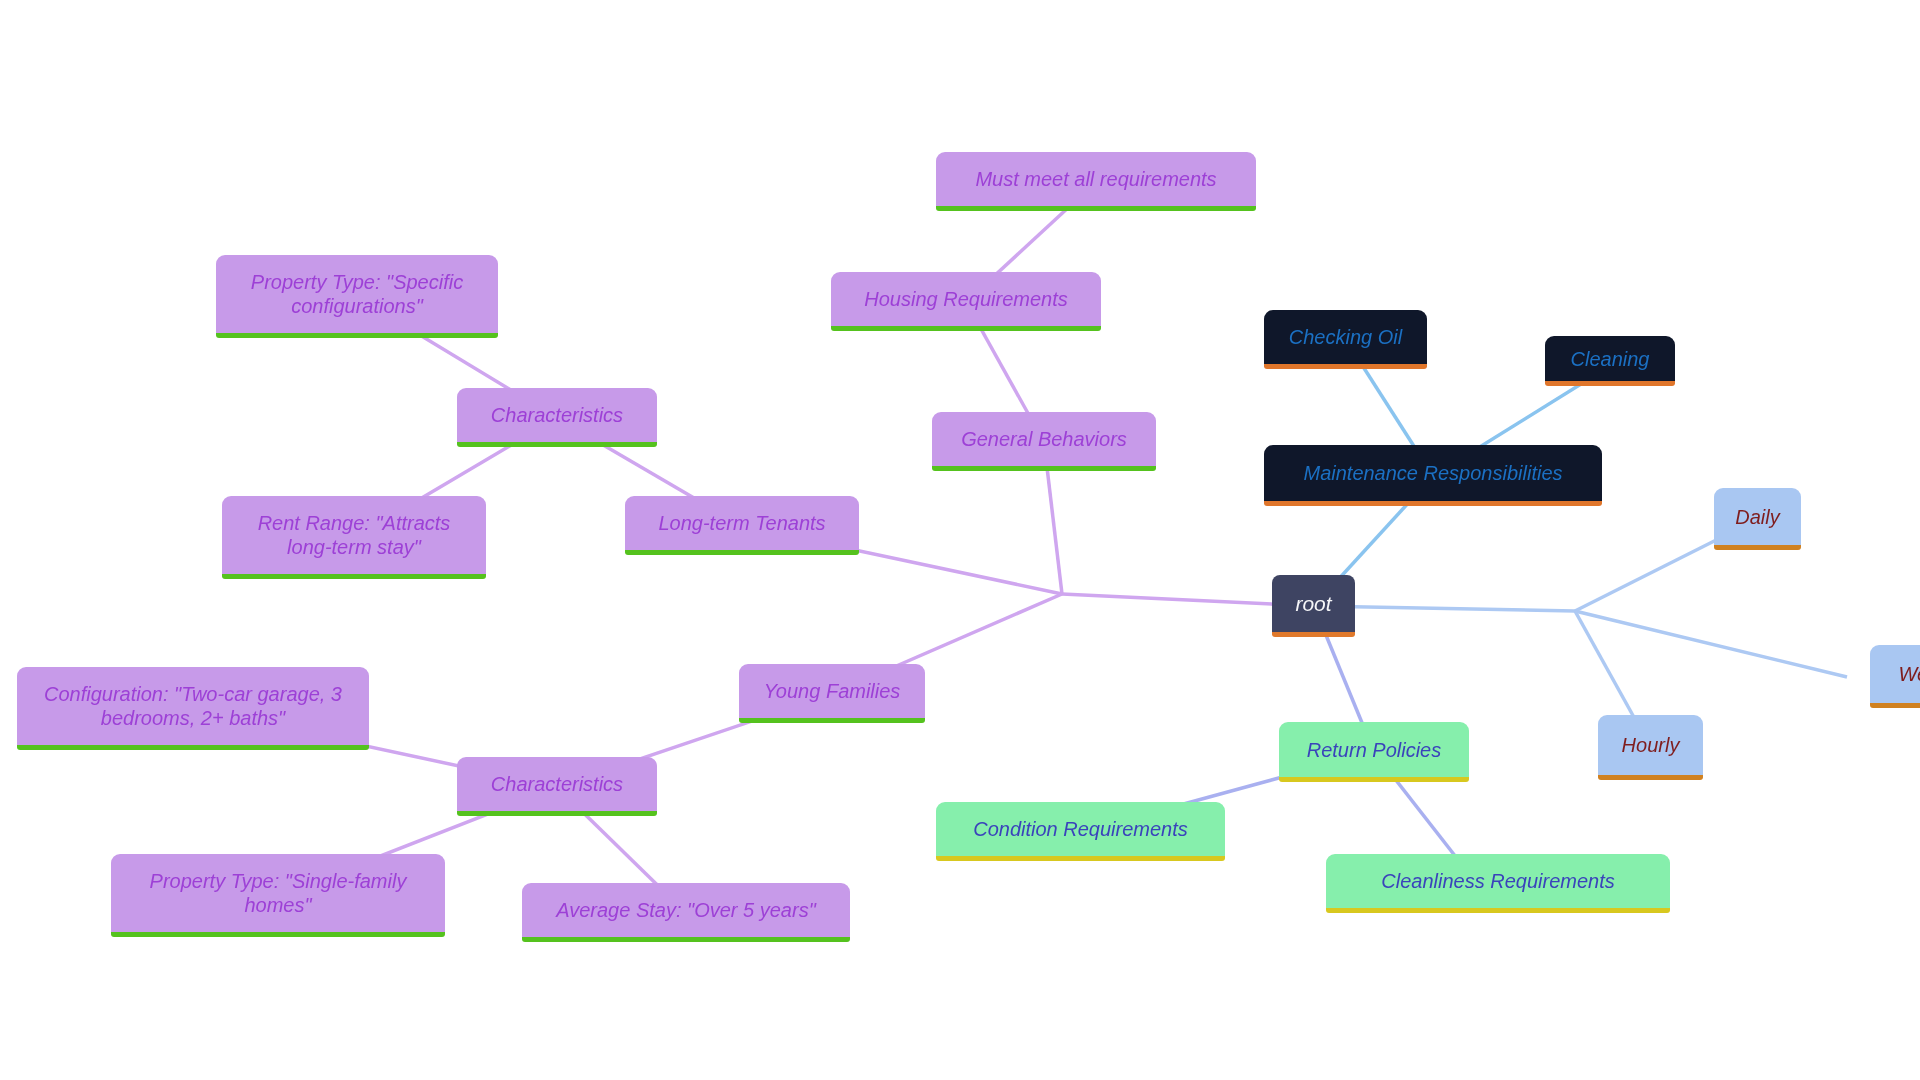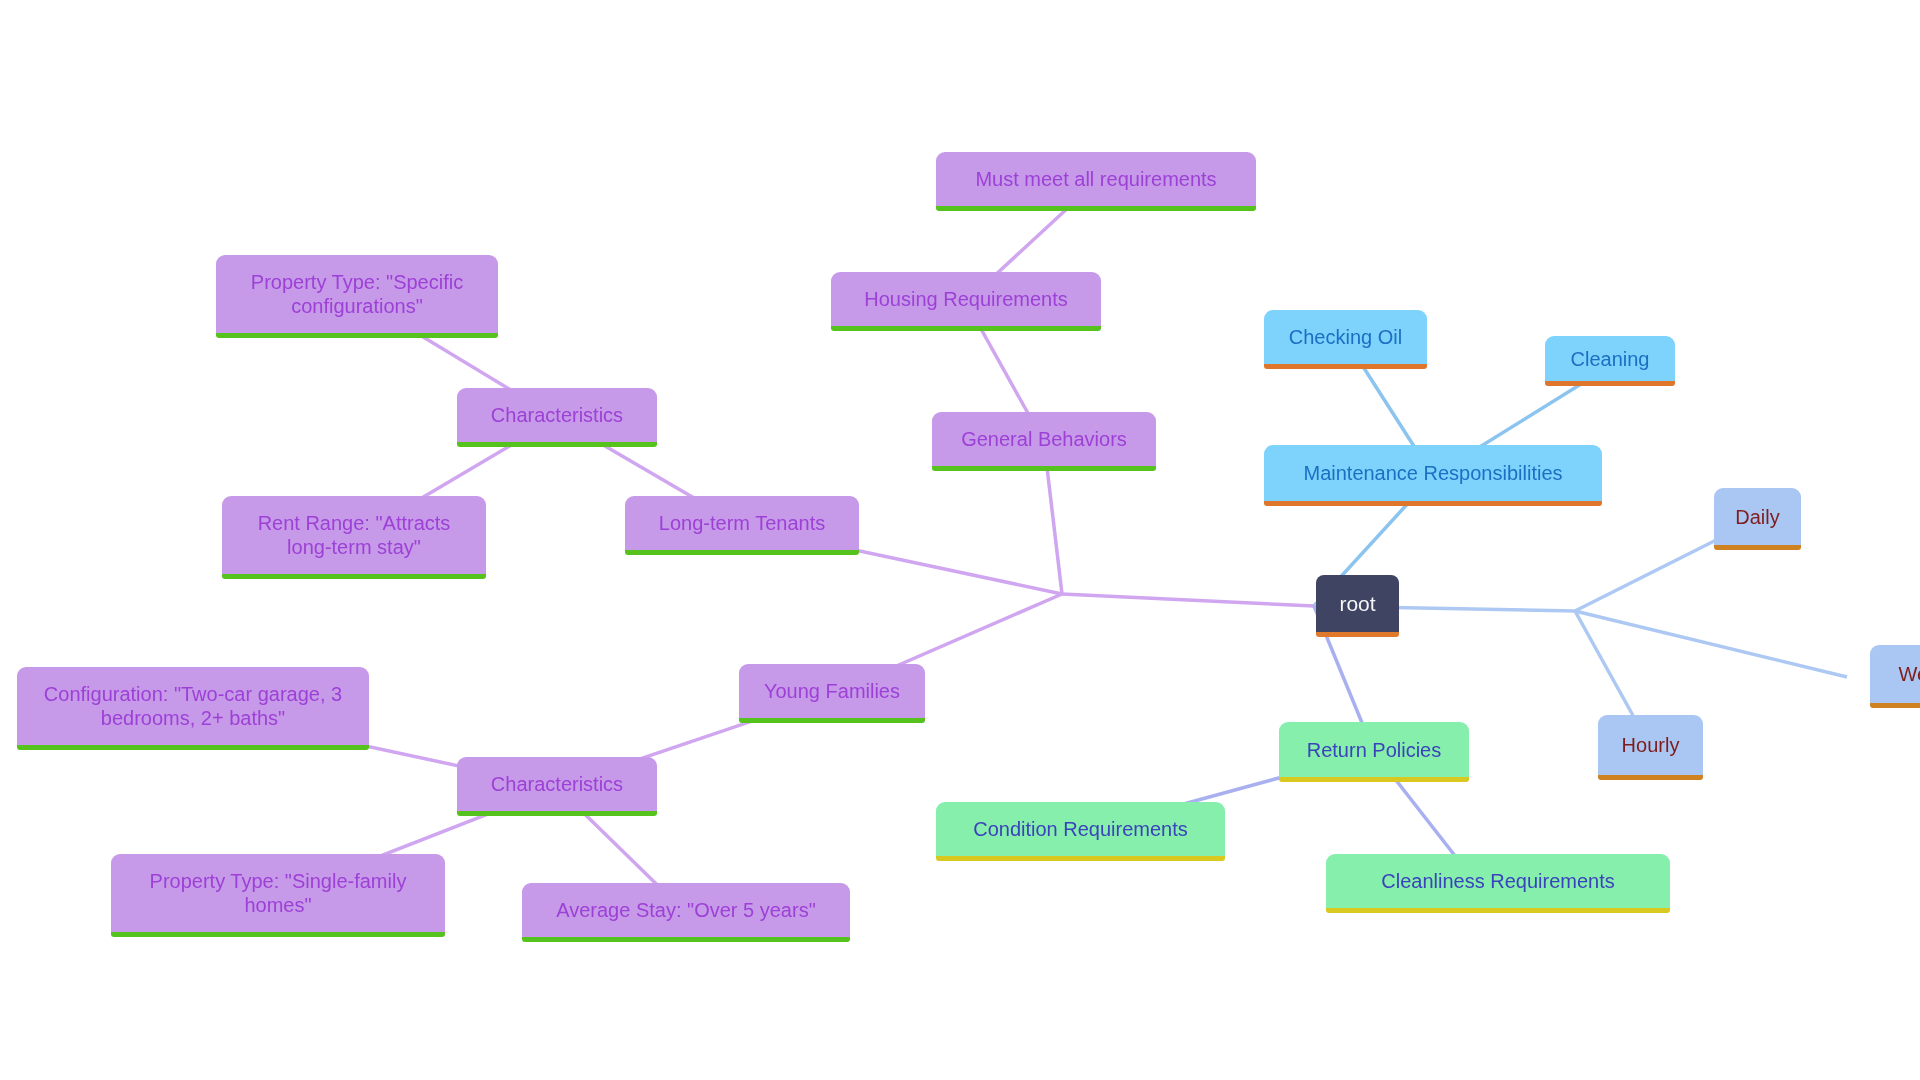--- a/index.html
+++ b/index.html
@@ -14,26 +14,27 @@
   .node{
     position:absolute;
     z-index:1;
     display:flex;align-items:center;justify-content:center;
     text-align:center;
     box-sizing:border-box;
     font-size:20px;line-height:1.2;
     padding:13px 14px;
     border-radius:9px 9px 3px 3px;
     cursor:pointer;
+    font-style:italic;
   }
   .n-purple{background:#c79ae9;color:#9d40d6;border-bottom:5px solid #55c21e;}
-  .n-sky{background:#7dd3fc;color:#1b70c3;border-bottom:5px solid #e0762b;}
+  .n-sky{background:#0f172a;color:#1b70c3;border-bottom:5px solid #e0762b;}
   .n-light{background:#a9c7f2;color:#7f1d1d;border-bottom:5px solid #d08120;}
   .n-peri{background:#86efac;color:#3a43bb;border-bottom:5px solid #d8c81f;}
-  .n-root{background:#3e4462;color:#f5f6f8;border-bottom:5px solid #e0792b;font-size:21px;border-radius:8px 8px 3px 3px;margin-left:44px;}
+  .n-root{background:#3e4462;color:#f5f6f8;border-bottom:5px solid #e0792b;font-size:21px;border-radius:8px 8px 3px 3px;}
   .lbl{pointer-events:none;}
 </style>
 </head>
 <body>
 
 <div id="canvas">
 
   <svg id="edges" width="1920" height="1080">
 
     <line x1="1314" y1="606" x2="1062" y2="594" stroke="#cfa6ef" stroke-width="3.5"></line>

